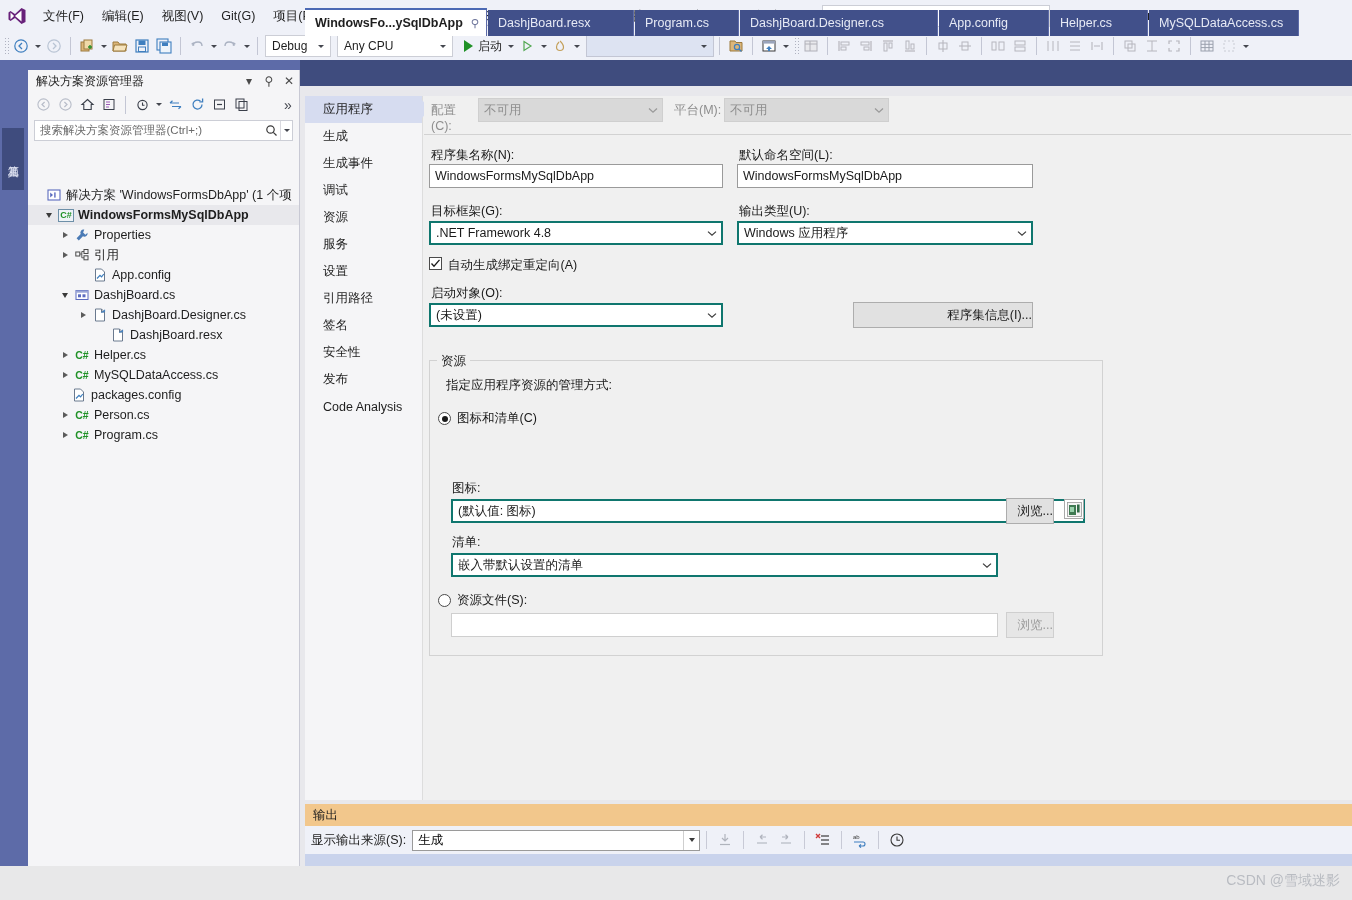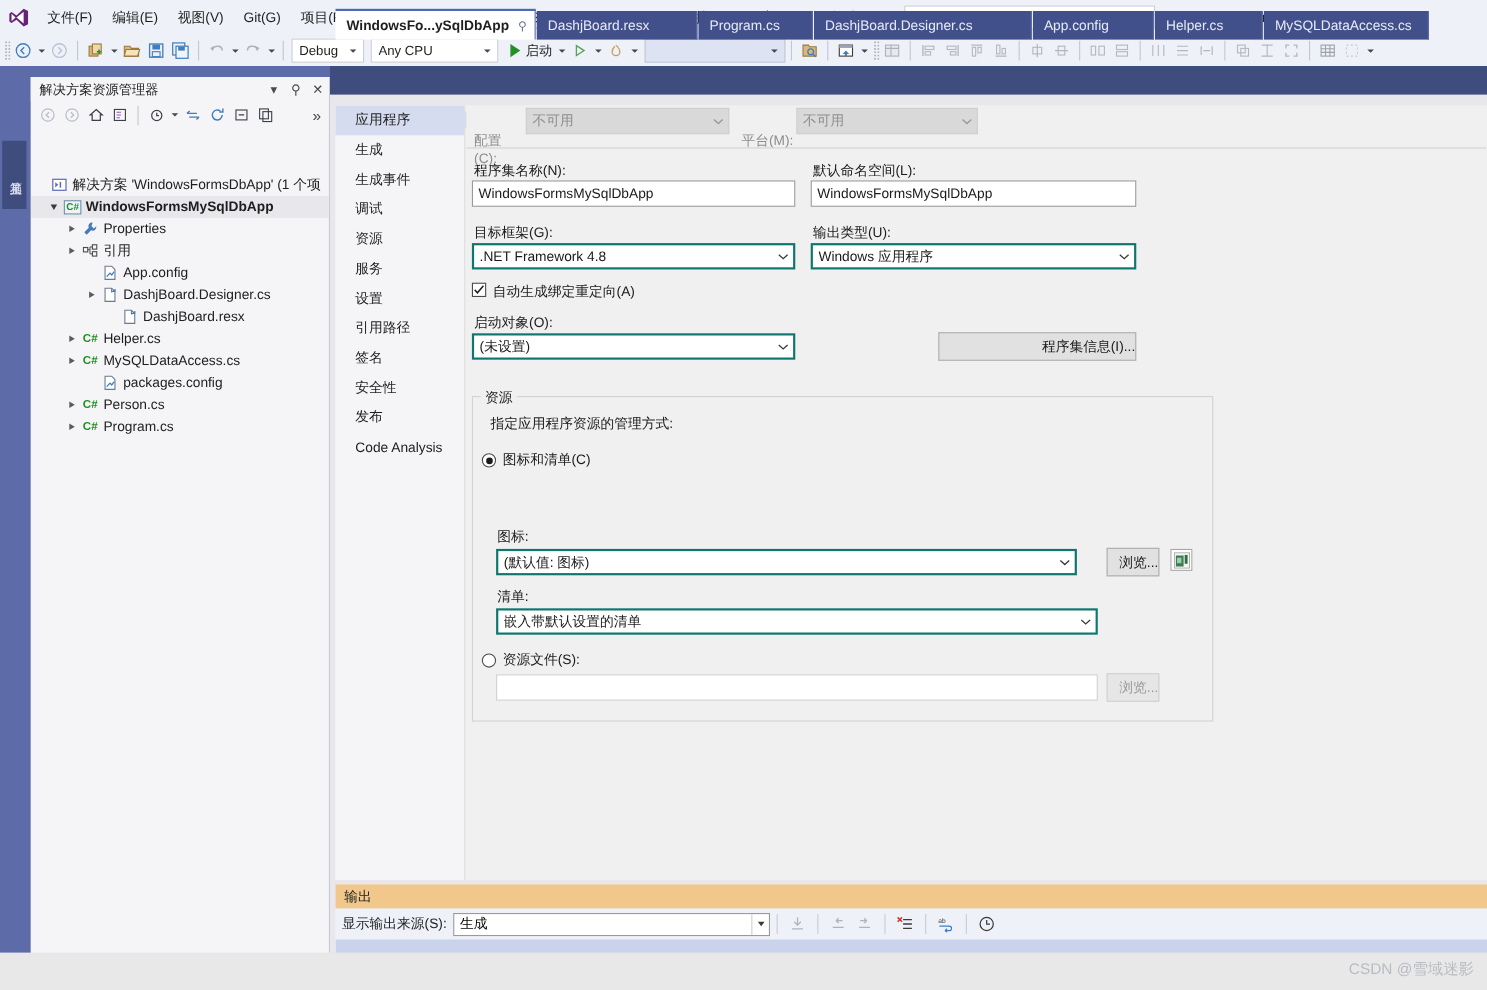--- a/index.html
+++ b/index.html
@@ -153,21 +153,21 @@
   .propnav .pn.sel:after {
     content: ""; position: absolute; right: -8px; top: 4px;
     border-left: 8px solid #d6dcf0; border-top: 9.5px solid transparent;
     border-bottom: 9.5px solid transparent;
   }
   .pane {
     position: absolute; left: 119px; top: 0; right: 0; height: 704px;
     background: #f0f0f0; padding: 14px 0 0 0; overflow: hidden;
   }
 
-  .lbl-dis { font-size: 12.5px; color: #8e8e8e; margin-top: 18px; }
+  .lbl-dis { font-size: 12.5px; color: #8e8e8e; }
   .lbl-n { font-size: 12.5px; color: #1a1a1a; }
 
   .cb {
     height: 24px; background: #fff; border: 2px solid #0f766e;
     display: flex; align-items: center; padding-left: 5px; font-size: 12.5px; color: #1a1a1a;
   }
   .cb.dis { background: #d9d9d9; border: 1px solid #cfcfcf; color: #8e8e8e; }
   .cb .v { flex: 1; white-space: nowrap; overflow: hidden; }
   .cb .ar { width: 18px; display: flex; align-items: center; justify-content: center; }
   .cb .ar svg { display: block; }
@@ -556,20 +556,30 @@
         <svg width="15" height="15" viewBox="0 0 15 15">
             <rect x="2" y="2" width="8" height="9" fill="none" stroke="#3a3f4a"></rect>
             <rect x="5" y="4.5" width="8" height="9" fill="none" stroke="#3a3f4a"></rect>
           </svg>
       </div>
       <div style="flex:1;"></div>
       <div class="se-tb">
         <span style="font-size:14px;color:#44474f;line-height:6px;">»</span>
       </div>
     </div>
+    <div class="se-search">
+      <span class="ph">搜索解决方案资源管理器(Ctrl+;)</span>
+      <span class="mg">
+        <svg width="13" height="13" viewBox="0 0 13 13">
+            <circle cx="5.5" cy="5.5" r="3.7" fill="none" stroke="#3a3a3a" stroke-width="1.2"></circle>
+            <line x1="8.3" y1="8.3" x2="11.5" y2="11.5" stroke="#3a3a3a" stroke-width="1.2"></line>
+          </svg>
+      </span>
+      <span class="dd"></span>
+    </div>
     <div class="se-tree">
       <div class="tr" style="padding-left:16px;margin-top:38px;">
         <span class="ico">
           <svg width="14" height="14" viewBox="0 0 14 14">
               <rect x="1" y="2" width="12" height="10" fill="#fff" stroke="#5b6bbf" stroke-width="1.1"></rect>
               <path d="M3.2 4.6 L6 7 L3.2 9.4 Z" fill="#5b6bbf"></path>
               <rect x="7.2" y="4.4" width="1.4" height="5.2" fill="#5b6bbf"></rect>
             </svg>
         </span>
         <span class="lbl">解决方案 'WindowsFormsDbApp' (1 个项</span>
@@ -612,20 +622,34 @@
           <div class="tr" style="padding-left: 48px;">
             <span class="exp"></span>
             <span class="ico">
               <svg width="14" height="14" viewBox="0 0 14 14">
                 <path d="M2.5 1 h6 l3 3 v9 h-9 Z" fill="#fff" stroke="#6b7a8f" stroke-width="1"></path>
                 <path d="M4 10.5 L7 7.3 l1.6 1.6 L10.8 6" fill="none" stroke="#3f7fbf" stroke-width="1.2"></path>
               </svg>
             </span>
             <span class="lbl">App.config</span>
           </div>
+          <div class="tr" style="padding-left: 30px;">
+            <span class="exp">
+              <span class="arrow-d"></span>
+            </span>
+            <span class="ico">
+              <svg width="14" height="14" viewBox="0 0 14 14">
+                <rect x="1" y="2.5" width="12" height="9" fill="#fff" stroke="#5b6bbf" stroke-width="1"></rect>
+                <rect x="1" y="2.5" width="12" height="2.2" fill="#9aa6d6"></rect>
+                <rect x="3" y="6.3" width="3" height="3" fill="#5b6bbf"></rect>
+                <rect x="7.5" y="6.3" width="3" height="3" fill="#5b6bbf"></rect>
+              </svg>
+            </span>
+            <span class="lbl">DashjBoard.cs</span>
+          </div>
           <div class="tr" style="padding-left: 48px;">
             <span class="exp">
               <span class="arrow-r"></span>
             </span>
             <span class="ico">
               <svg width="14" height="14" viewBox="0 0 14 14">
                 <path d="M2.5 1 h6 l3 3 v9 h-9 Z" fill="#fff" stroke="#6b7a8f" stroke-width="1"></path>
                 <path d="M8.5 1 v3 h3" fill="none" stroke="#6b7a8f" stroke-width="1"></path>
                 <path d="M8.2 4.6 L11.5 2.6 M9.4 3.8 l2.2 0 l0 -2.1" fill="none" stroke="#3f7fbf" stroke-width="1"></path>
               </svg>
@@ -654,21 +678,21 @@
           </div>
           <div class="tr" style="padding-left: 30px;">
             <span class="exp">
               <span class="arrow-r"></span>
             </span>
             <span class="ico">
               <span class="cs-ico">C#</span>
             </span>
             <span class="lbl">MySQLDataAccess.cs</span>
           </div>
-          <div class="tr" style="padding-left: 48px;">
+          <div class="tr" style="padding-left: 27px;">
             <span class="exp"></span>
             <span class="ico">
               <svg width="14" height="14" viewBox="0 0 14 14">
                 <path d="M2.5 1 h6 l3 3 v9 h-9 Z" fill="#fff" stroke="#6b7a8f" stroke-width="1"></path>
                 <path d="M4 10.5 L7 7.3 l1.6 1.6 L10.8 6" fill="none" stroke="#3f7fbf" stroke-width="1.2"></path>
               </svg>
             </span>
             <span class="lbl">packages.config</span>
           </div>
           <div class="tr" style="padding-left: 30px;">
@@ -843,21 +867,21 @@
 
       <div style="position:absolute;left:14px;top:314px;display:flex;align-items:center;">
         <span class="rad">
             <span class="dot"></span>
           </span>
         <span class="lbl-n" style="margin-left:6px;">图标和清单(C)</span>
       </div>
 
 
       <div style="position:absolute;left:28px;top:384px;" class="lbl-n">图标:</div>
-      <div class="cb" style="position:absolute;left:27px;top:403px;width:528px;">
+      <div class="cb" style="position:absolute;left:27px;top:403px;width:634px;">
         <span class="v">(默认值: 图标)</span>
         <span class="ar">
           <svg width="10" height="7" viewBox="0 0 10 7">
               <path d="M1 1.6 L5 5.2 L9 1.6" fill="none" stroke="#3a3a3a" stroke-width="1.2"></path>
             </svg>
         </span>
       </div>
       <div class="btn" style="position:absolute;left:582px;top:402px;width:48px;">
         <span>浏览...</span>
       </div>

